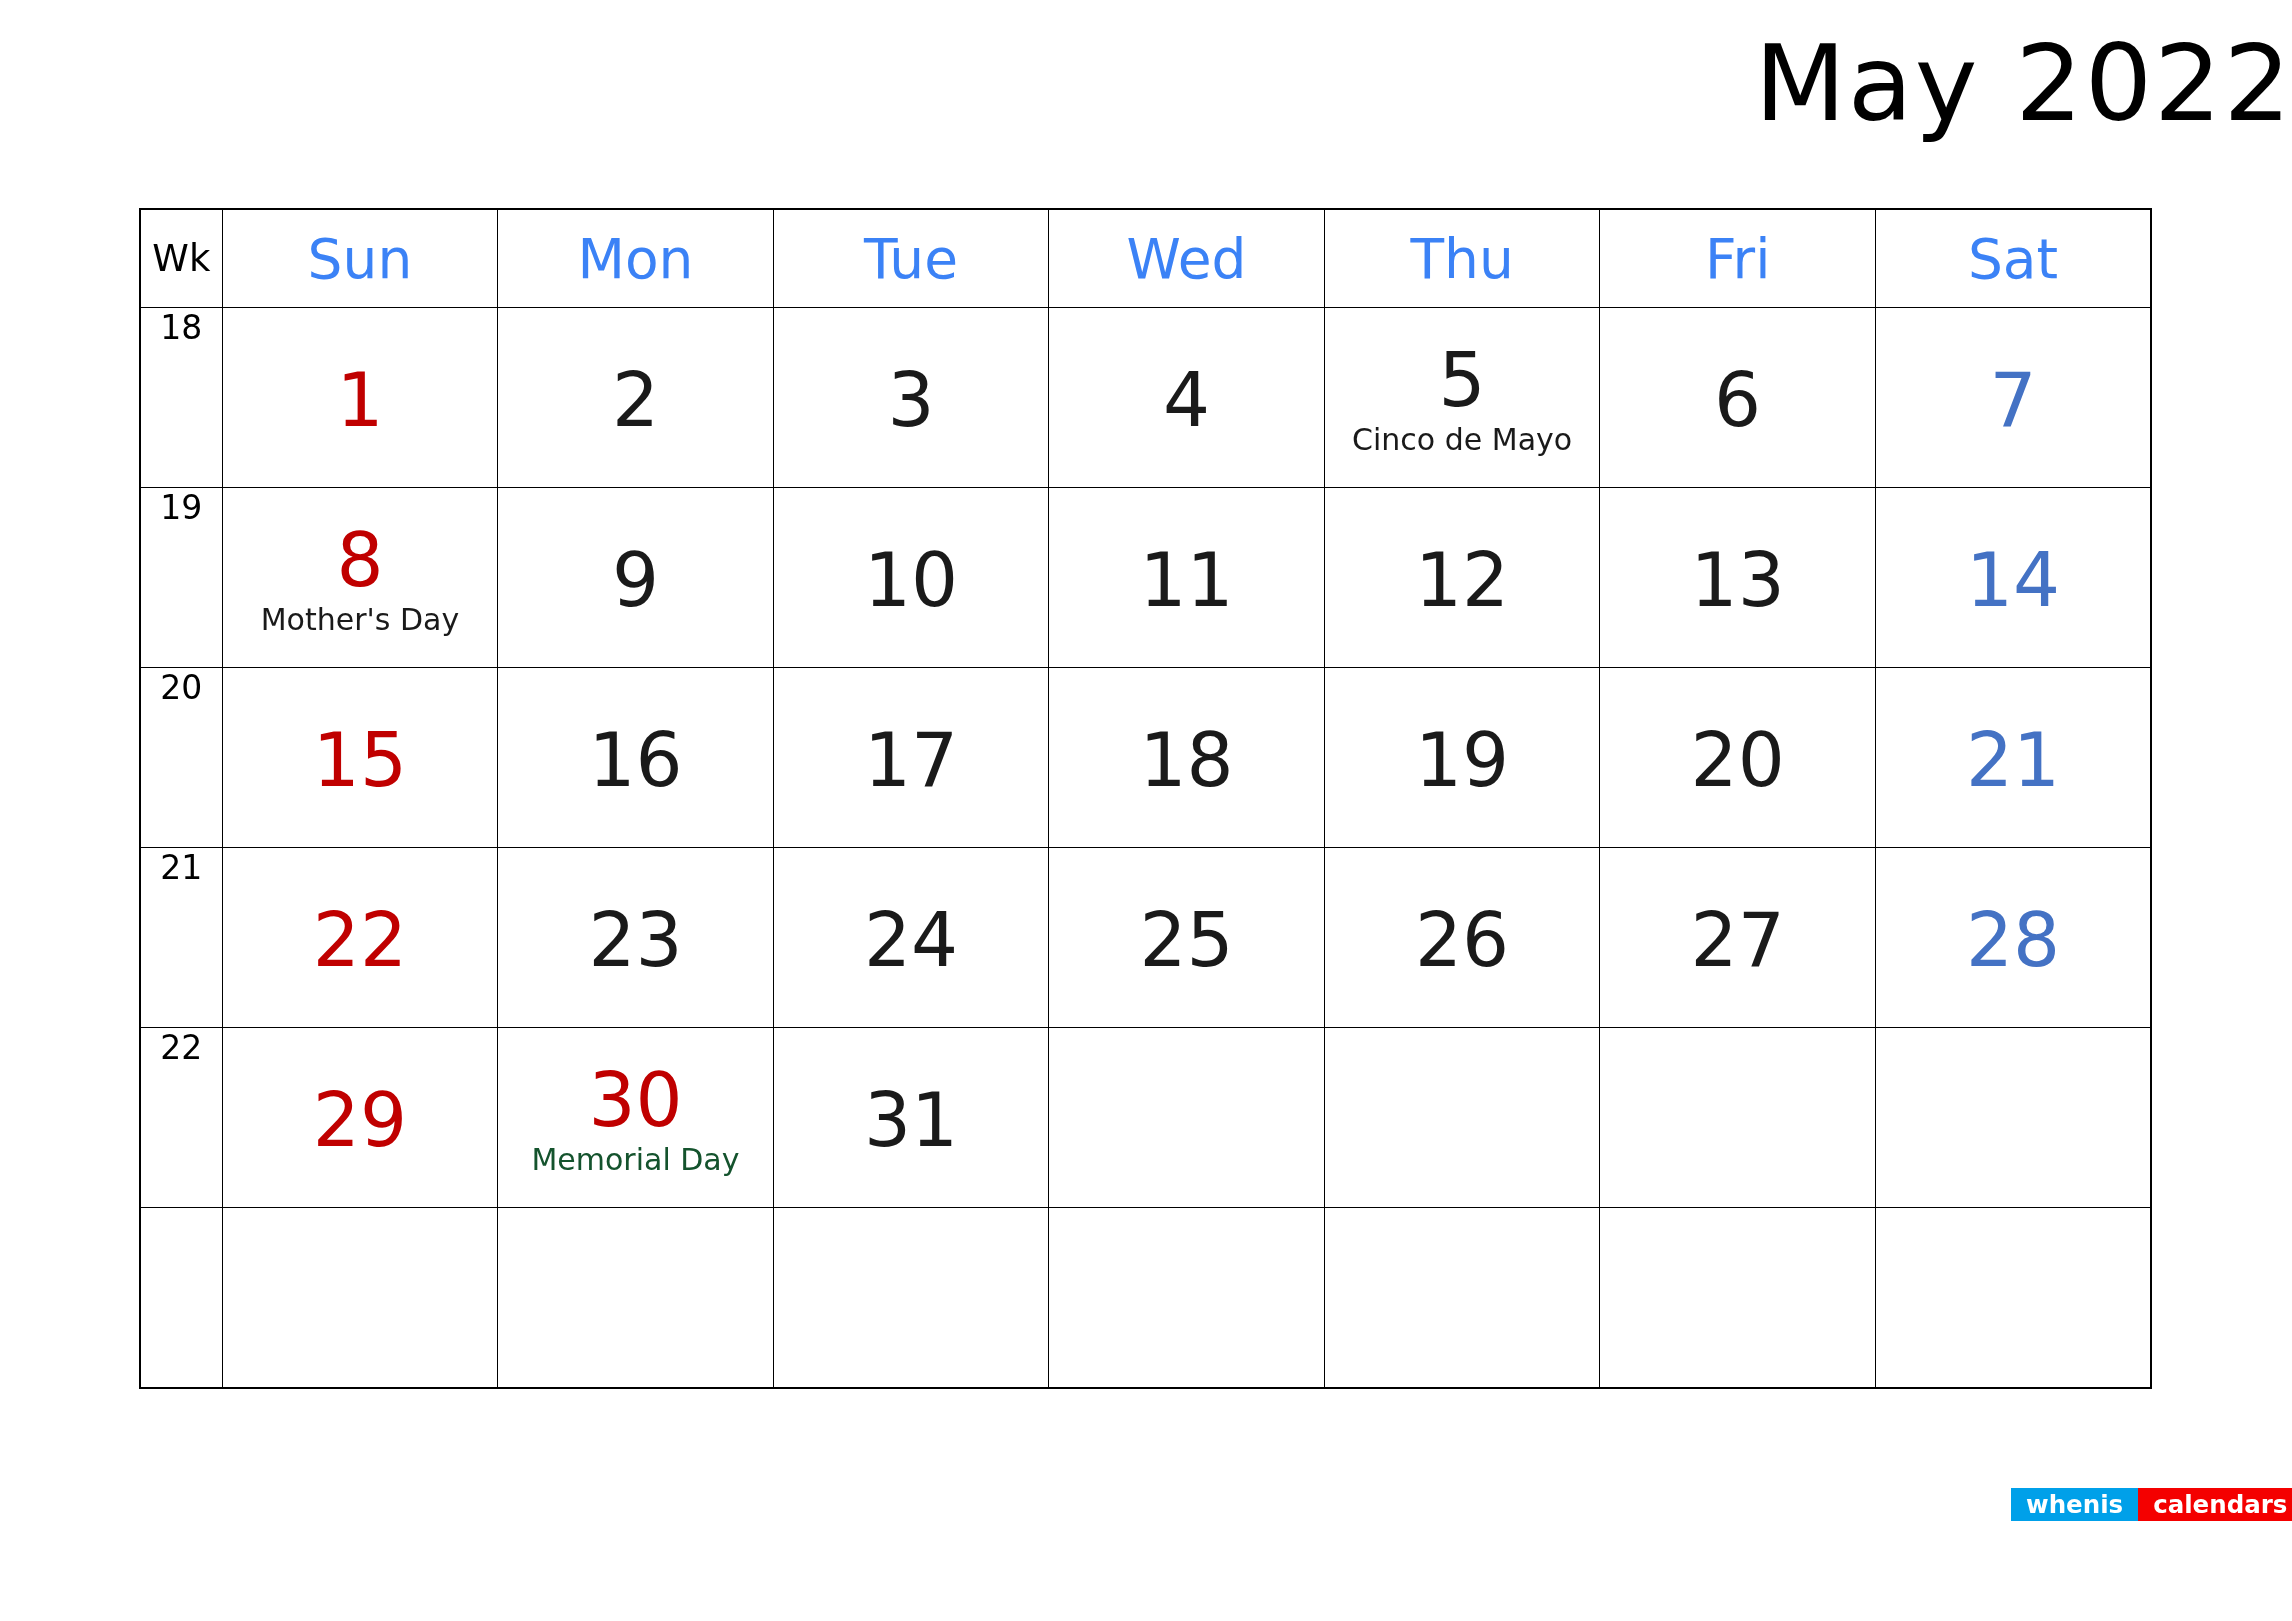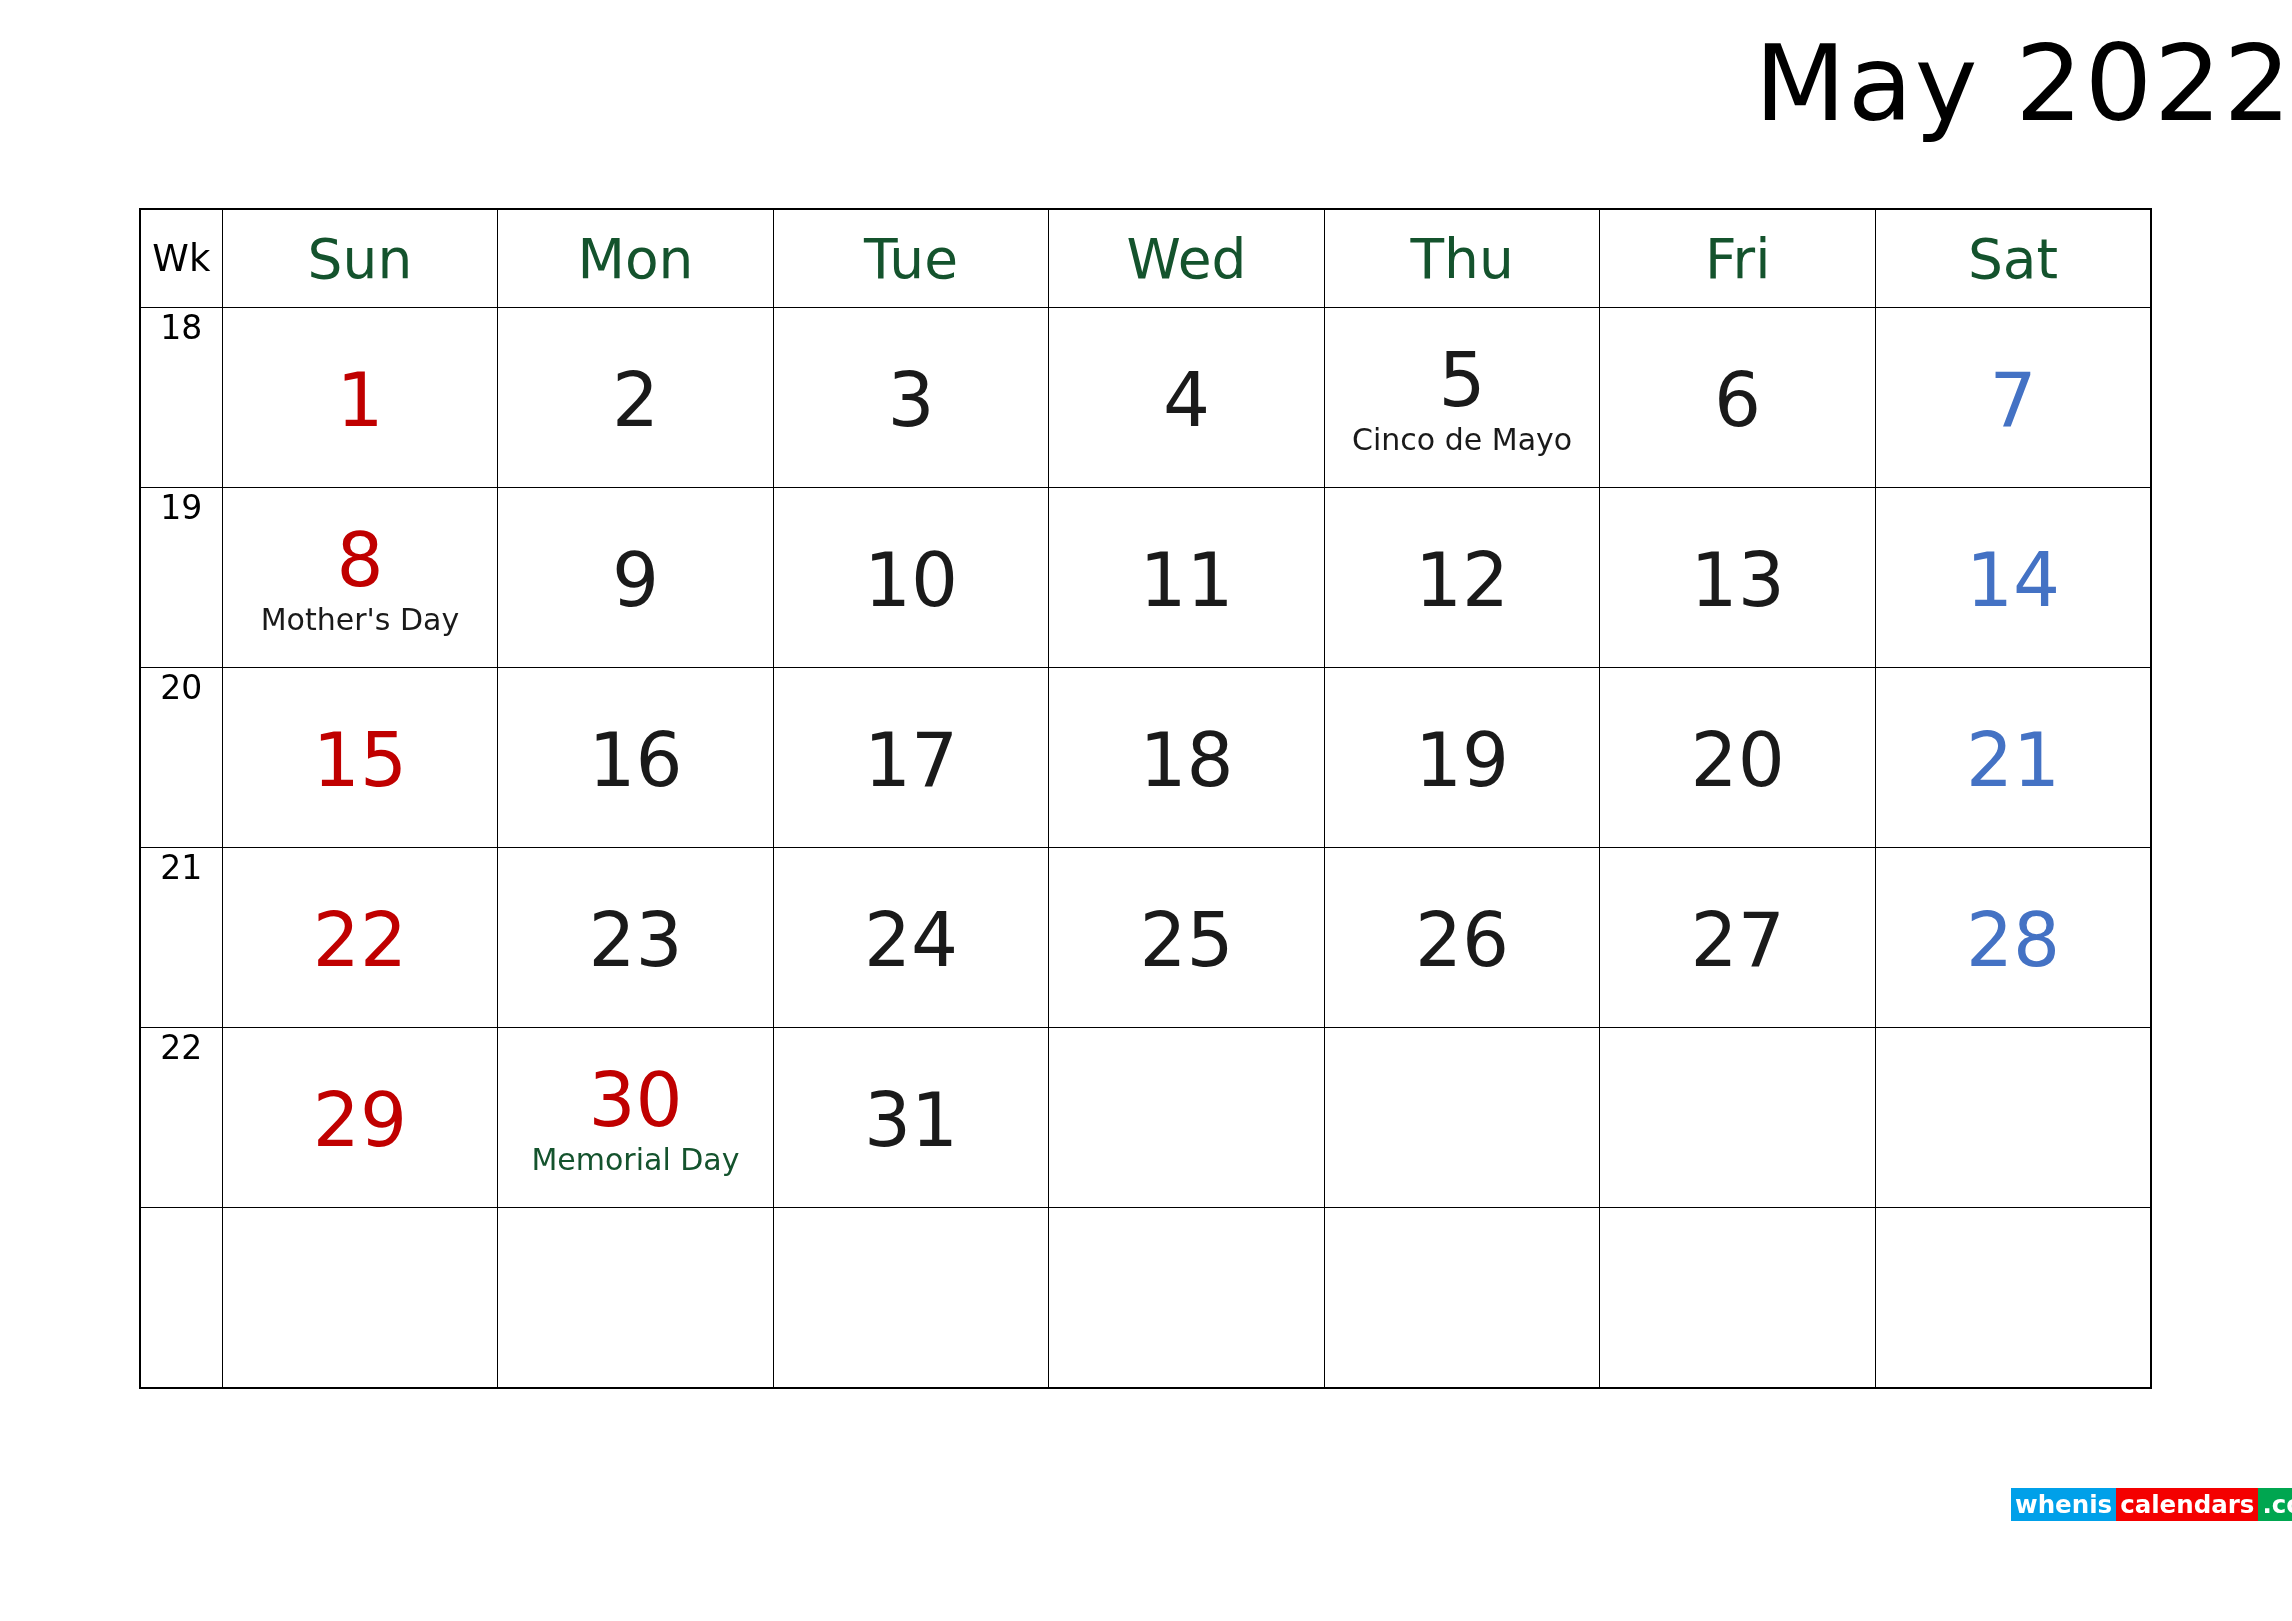--- a/index.html
+++ b/index.html
@@ -60,21 +60,21 @@
     vertical-align: middle;
     font-weight: 400;
   }
   .hdr-wk {
     font-size: 37px;
     color: #000;
     font-family: "DejaVu Sans", sans-serif;
   }
   .hdr-day {
     font-size: 55px;
-    color: #14532d;
+    color: #3b82f6;
     font-family: "DejaVu Sans", sans-serif;
   }
 
   
   .wk-cell {
     height: 179px;
     text-align: center;
     vertical-align: middle;
     font-size: 33px;
     color: #000;
@@ -131,21 +131,21 @@
     display: flex;
     align-items: stretch;
     font-family: "DejaVu Sans", sans-serif;
     font-size: 24.5px;
     font-weight: 700;
     line-height: 33px;
     white-space: nowrap;
   }
   .logo span {
     color: #ffffff;
-    padding: 0 4px;
+    padding: 0 15px;
     display: inline-block;
   }
   .logo .lg-blue  { background: #00A0E9; }
   .logo .lg-red   { background: #F40000; }
   .logo .lg-green { background: #00A650; }
 </style>
 </head>
 <body>
 
 <div class="cal-title">May 2022</div>

